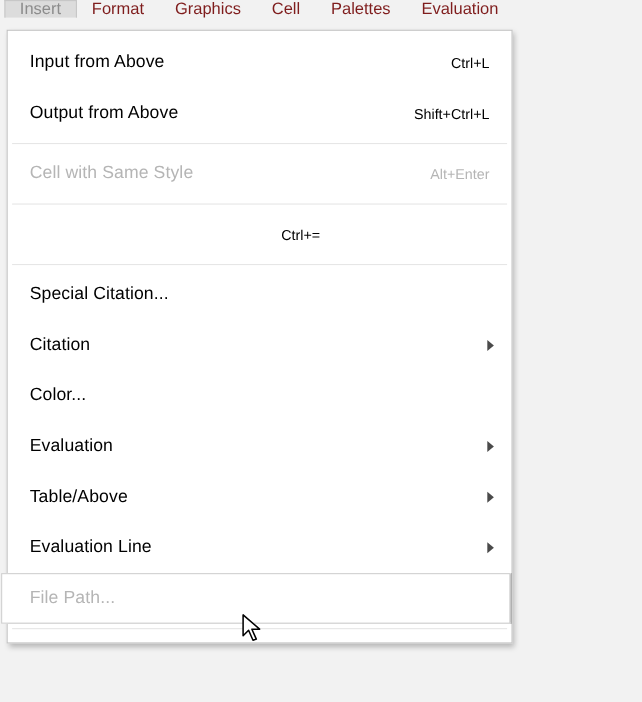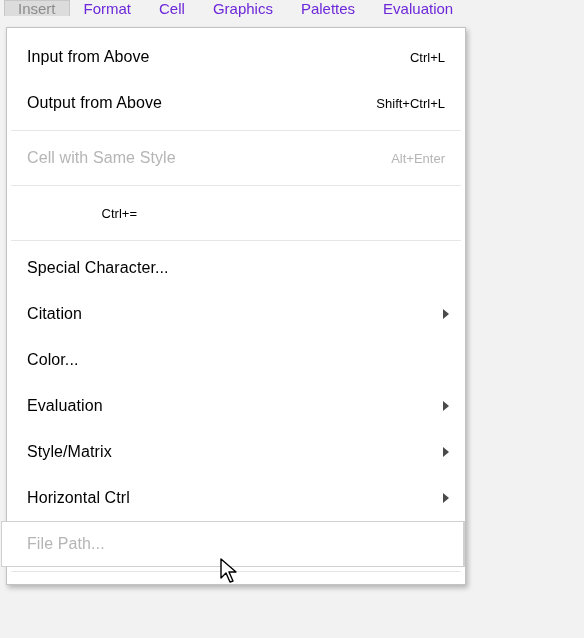--- a/index.html
+++ b/index.html
@@ -23,21 +23,21 @@
     background: #f2f2f2;
     display: flex;
     align-items: stretch;
     padding-left: 4px;
   }
   .menubar-item {
     display: flex;
     align-items: center;
     padding: 0 14px;
     font-size: 15px;
-    color: #6d28d9;
+    color: #7f1d1d;
     cursor: default;
   }
   .menubar-item.active {
     background: #dcdcdc;
     color: #8c8c8c;
     border: 1px solid #c7c7c7;
     border-bottom: none;
     box-sizing: border-box;
     padding: 0 13px;
   }
@@ -53,20 +53,21 @@
     box-sizing: border-box;
   }
   .menu-item {
     display: flex;
     align-items: center;
     height: 46px;
     padding: 0 20px 0 20px;
     color: #000;
     position: relative;
     cursor: default;
+    justify-content: center;
   }
   .menu-item.disabled {
     color: #b5b5b5;
   }
   .menu-item.hover {
     background: #404040;
     box-shadow: inset 0 0 0 1px #d0d0d0;
   }
   .menu-label {
     flex: 1;
@@ -123,24 +124,24 @@
 <body>
 
 <div class="menubar">
   <div class="menubar-item active">
     <span>Insert</span>
   </div>
   <div class="menubar-item">
     <span>Format</span>
   </div>
   <div class="menubar-item">
+    <span>Graphics</span>
+  </div>
+  <div class="menubar-item">
     <span>Cell</span>
-  </div>
-  <div class="menubar-item">
-    <span>Graphics</span>
   </div>
   <div class="menubar-item">
     <span>Palettes</span>
   </div>
   <div class="menubar-item">
     <span>Evaluation</span>
   </div>
 </div>
 
 <div class="dropdown">
@@ -164,44 +165,44 @@
 
   <div class="menu-sep"></div>
 
   <div class="menu-item">
     <span class="menu-shortcut">Ctrl+=</span>
   </div>
 
   <div class="menu-sep"></div>
 
   <div class="menu-item">
-    <span class="menu-label">Special Character...</span>
+    <span class="menu-label">Special Citation...</span>
   </div>
 
   <div class="menu-item">
     <span class="menu-label">Citation</span>
     <span class="submenu-arrow"></span>
   </div>
 
   <div class="menu-item">
     <span class="menu-label">Color...</span>
   </div>
 
   <div class="menu-item">
     <span class="menu-label">Evaluation</span>
     <span class="submenu-arrow"></span>
   </div>
 
   <div class="menu-item">
-    <span class="menu-label">Style/Matrix</span>
-    <span class="submenu-arrow"></span>
-  </div>
-
-  <div class="menu-item">
-    <span class="menu-label">Horizontal Ctrl</span>
+    <span class="menu-label">Table/Above</span>
+    <span class="submenu-arrow"></span>
+  </div>
+
+  <div class="menu-item">
+    <span class="menu-label">Evaluation Line</span>
     <span class="submenu-arrow"></span>
   </div>
 
   <div class="menu-item disabled hover" style="position:relative;">
     <div class="hover-row"></div>
     <span class="menu-label">File Path...</span>
   </div>
 
   <div class="menu-sep"></div>
 

